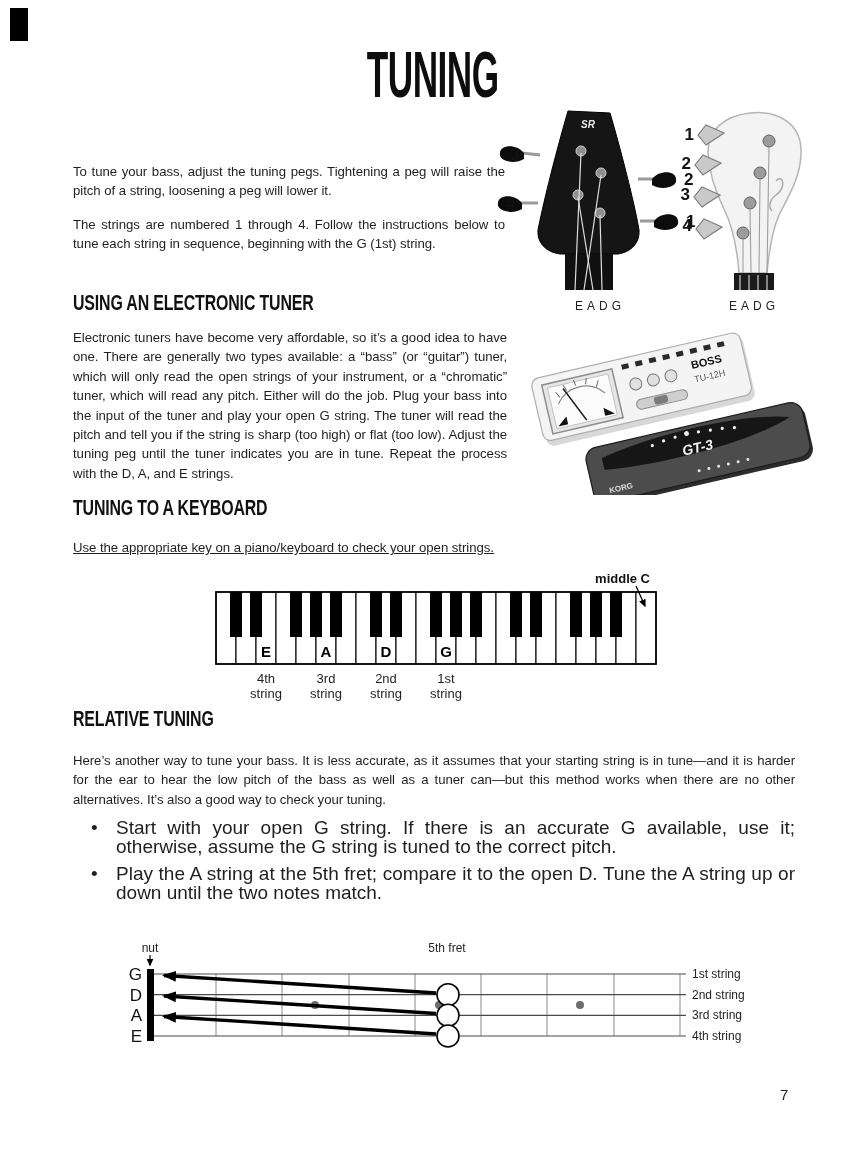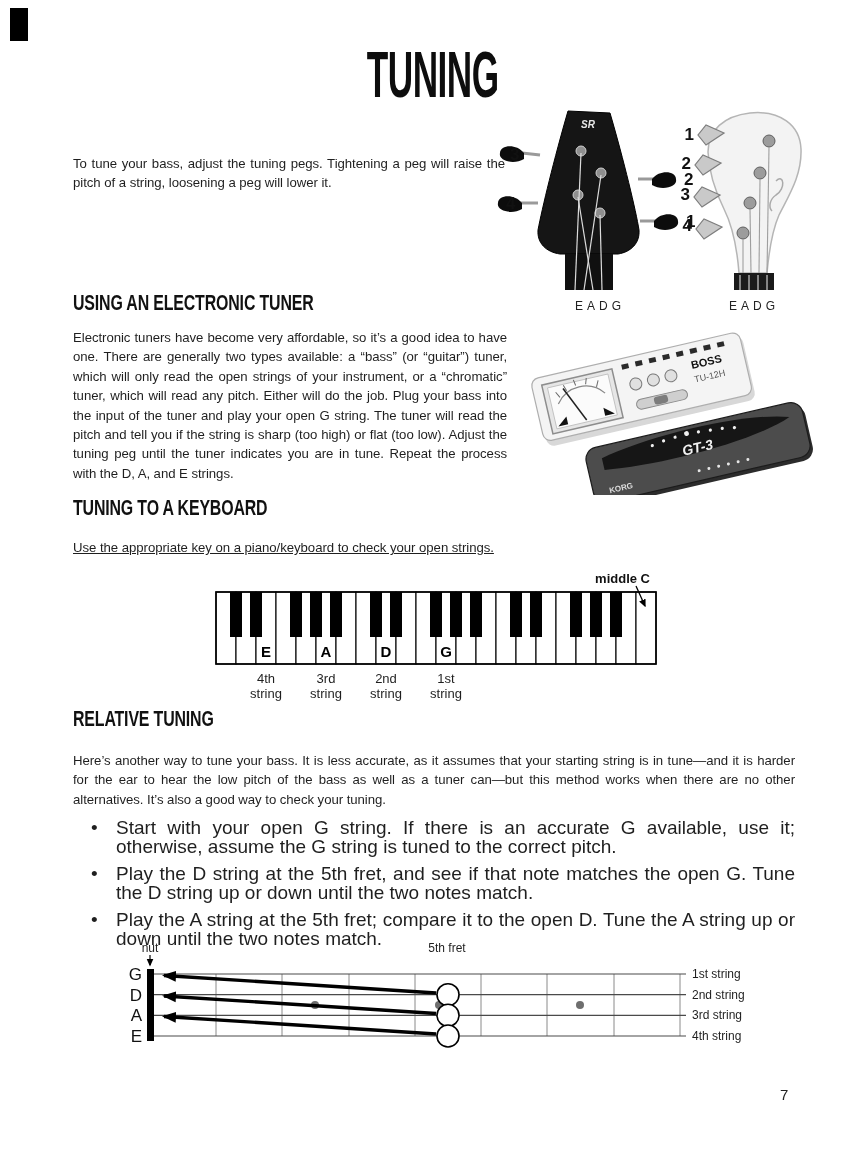--- a/index.html
+++ b/index.html
@@ -6,21 +6,21 @@
   .page{position:relative;width:864px;height:1152px;background:#ffffff;margin:0 auto;
         font-family:"Liberation Sans",sans-serif;color:#1f1f1f;overflow:hidden;}
   .corner-mark{position:absolute;left:10px;top:8px;width:18px;height:33px;background:#000;}
   .title-wrap{position:absolute;left:1px;right:0;top:38px;text-align:center;}
   .title{display:inline-block;font-size:64px;font-weight:bold;letter-spacing:-1px;
          transform:scaleX(0.55);transform-origin:50% 50%;white-space:nowrap;color:#0d0d0d;}
   .heading{position:absolute;font-size:21.5px;font-weight:bold;letter-spacing:-0.2px;
            transform:scaleX(0.74);transform-origin:0 50%;white-space:nowrap;color:#111;}
   .body-text{position:absolute;font-size:13.2px;line-height:19.4px;text-align:justify;
              letter-spacing:-0.05px;}
-  .body-text p{margin:4px 0 14px 0;}
+  .body-text p{margin:12px 0 14px 0;}
   .bullets{position:absolute;left:73px;top:818px;width:722px;font-size:19px;line-height:19.4px;}
   .bullets .li{position:relative;padding-left:43px;margin-bottom:7px;text-align:justify;}
   .bullets .li::before{content:"•";position:absolute;left:18px;top:0;}
   .closing{position:absolute;left:73px;top:1057px;width:722px;font-size:13.2px;line-height:19.4px;}
   .page-number{position:absolute;left:780px;top:1086px;font-size:15px;color:#222;}
   svg{font-family:"Liberation Sans",sans-serif;}
   .wk{fill:#fff;stroke:#000;stroke-width:1.1;}
   .bk{fill:#000;}
   .abs{position:absolute;}
 </style>
@@ -30,20 +30,21 @@
 <div class="page">
 
   <div class="corner-mark"></div>
 
   <div class="title-wrap">
     <span class="title">TUNING</span>
   </div>
 
   <div class="body-text" style="left:73px;top:150px;width:432px;">
     <p>To tune your bass, adjust the tuning pegs. Tightening a peg will raise the pitch of a string, loosening a peg will lower it.</p>
+    <p>The strings are numbered 1 through 4. Follow the instructions below to tune each string in sequence, beginning with the G (1st) string.</p>
   </div>
 
   <svg class="abs" style="left:488px;top:103px;" width="332" height="215" viewBox="0 0 332 215">
 
     <g>
       <path d="M80,8 L122,10 C136,58 148,108 151,127 C152,140 143,149 130,151 L72,151 C58,149 49,140 50,127 C54,106 66,56 80,8 Z" fill="#151515" stroke="#000" stroke-width="1"></path>
       <rect x="77" y="151" width="48" height="36" fill="#101010"></rect>
 
       <g fill="#0c0c0c">
         <line x1="52" y1="52" x2="34" y2="50" stroke="#9a9a9a" stroke-width="3"></line>
@@ -238,21 +239,20 @@
       <text x="248" y="113">1st</text>
       <text x="248" y="128">string</text>
     </g>
   </svg>
 
   <div class="heading" style="left:73px;top:707px;">RELATIVE TUNING</div>
   <div class="body-text" style="left:73px;top:751px;width:722px;">Here’s another way to tune your bass. It is less accurate, as it assumes that your starting string is in tune—and it is harder for the ear to hear the low pitch of the bass as well as a tuner can—but this method works when there are no other alternatives. It’s also a good way to check your tuning.</div>
 
   <div class="bullets">
     <div class="li">Start with your open G string. If there is an accurate G available, use it; otherwise, assume the G string is tuned to the correct pitch.</div>
-    <div class="li">Play the D string at the 5th fret, and see if that note matches the open G. Tune the D string up or down until the two notes match.</div>
     <div class="li">Play the A string at the 5th fret; compare it to the open D. Tune the A string up or down until the two notes match.</div>
   </div>
 
   <svg class="abs" style="left:100px;top:938px;" width="700" height="115" viewBox="0 0 700 115">
     <defs>
       <marker id="ah" markerWidth="14" markerHeight="12" refX="12" refY="6" orient="auto" markerUnits="userSpaceOnUse">
         <path d="M14,6 L0,0.5 L0,11.5 Z" fill="#000"></path>
       </marker>
     </defs>
 

